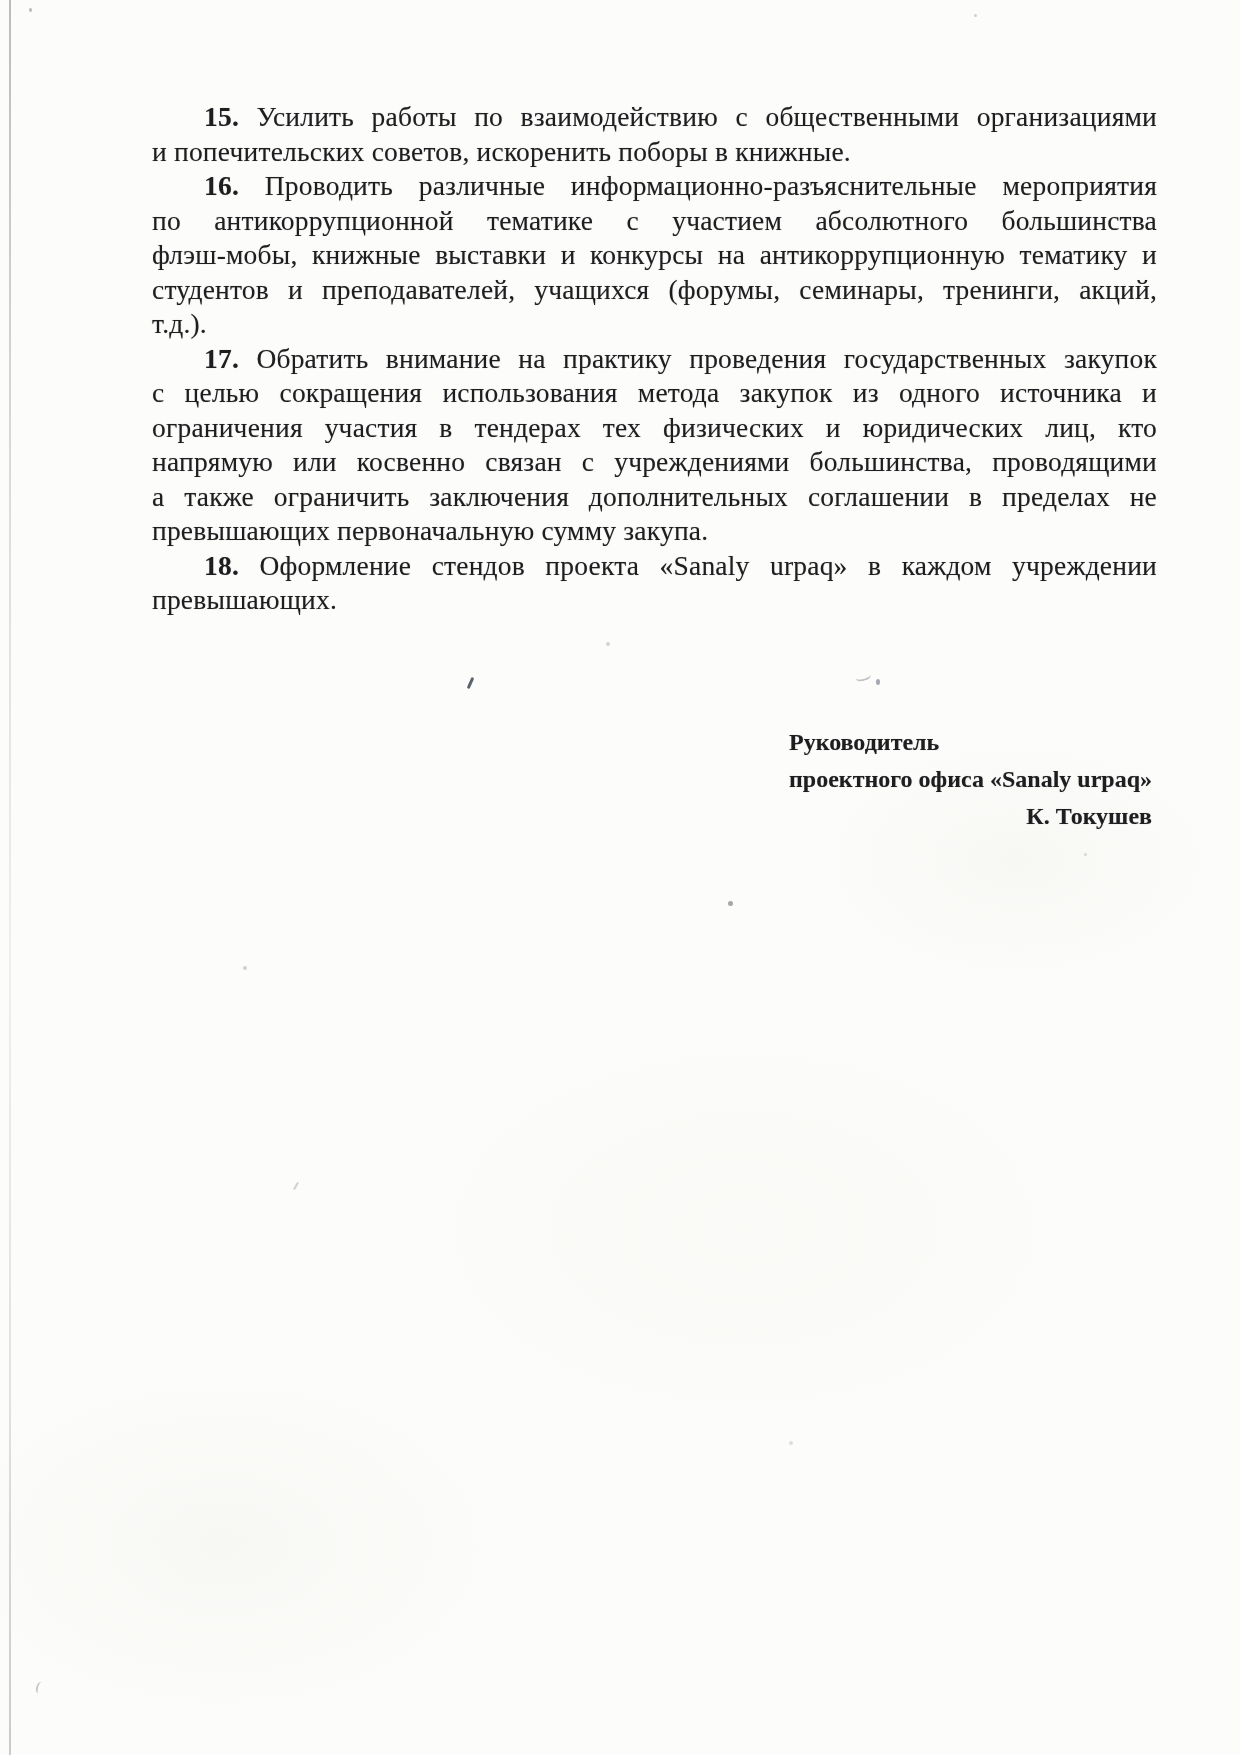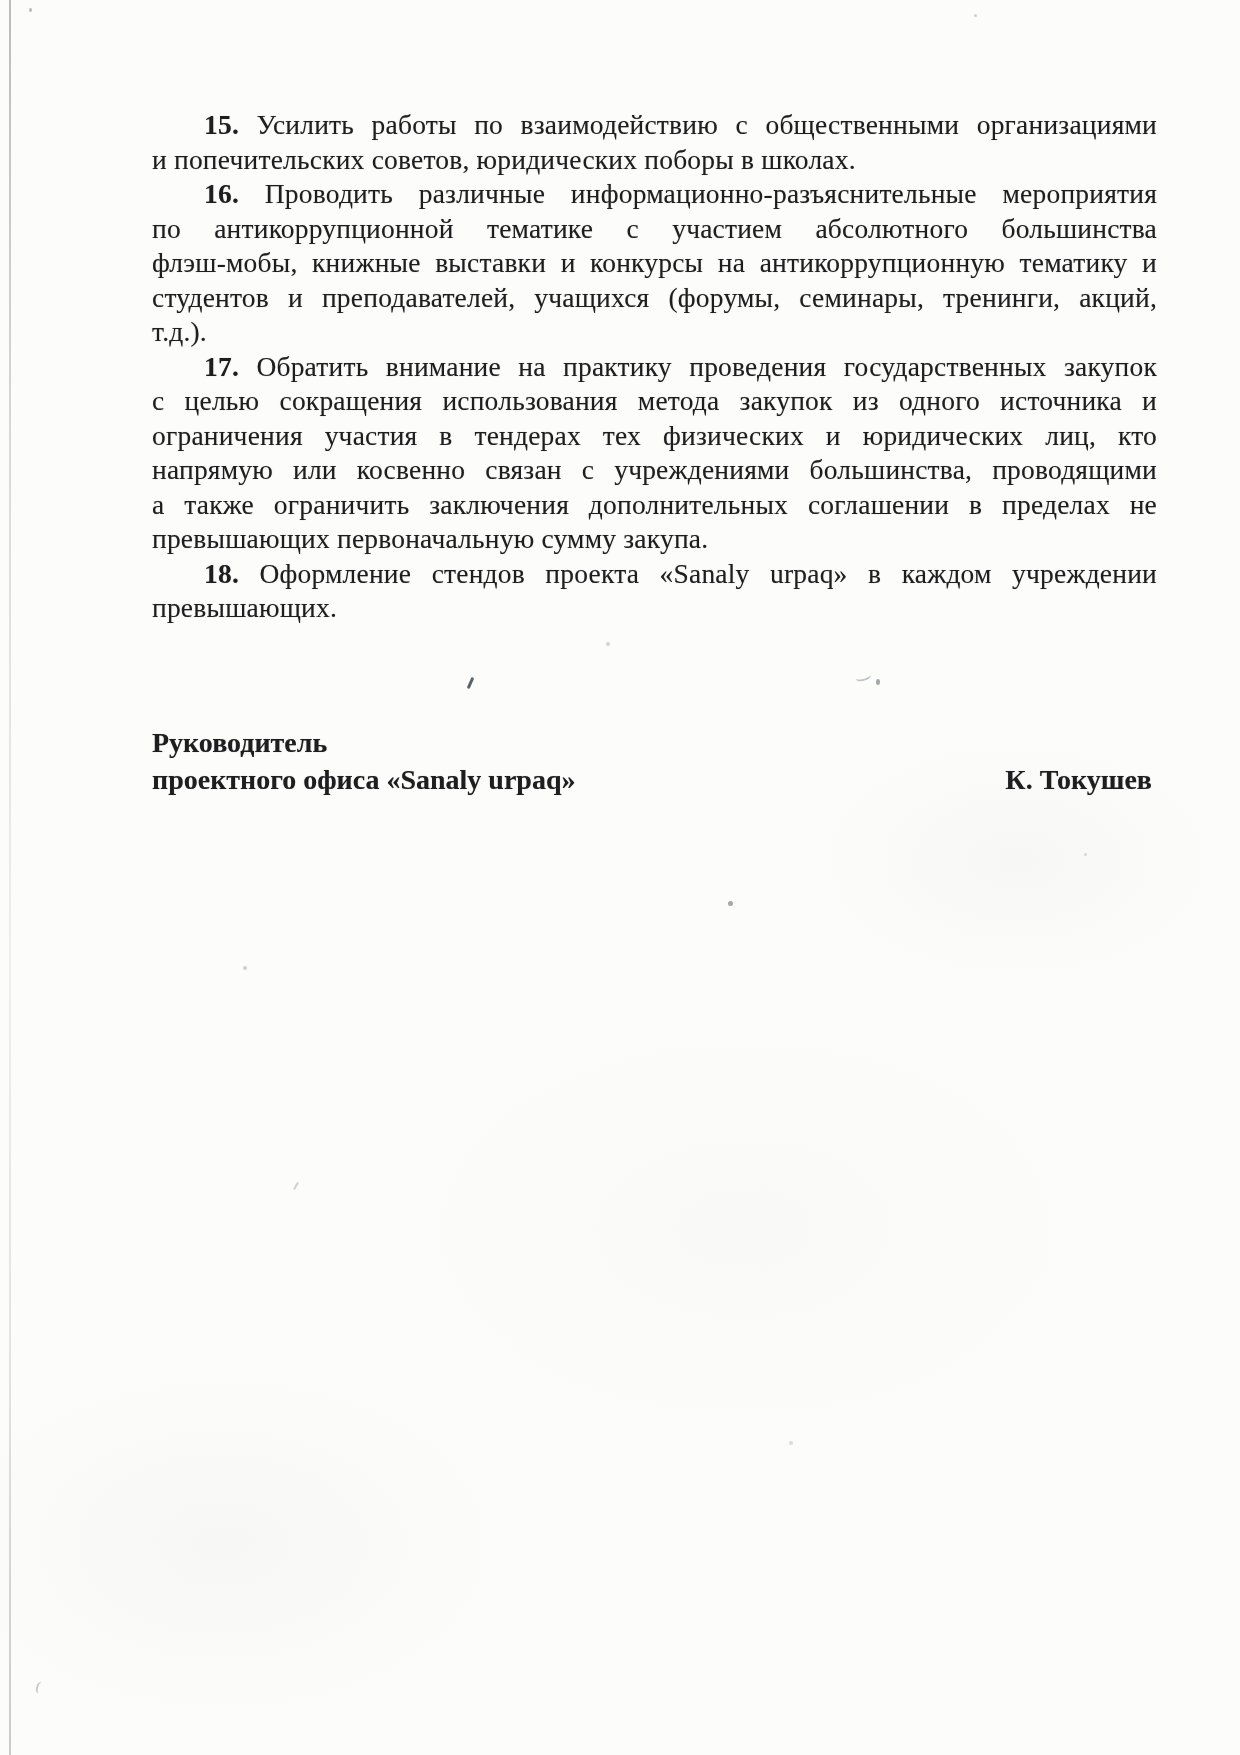--- a/index.html
+++ b/index.html
@@ -30,60 +30,60 @@
       rgba(110,110,110,0.35) 100%);
   }
   .content {
     position: absolute;
     left: 152px; top: 100px;
     width: 1005px;
     font-size: 27.5px;
     line-height: 34.5px;
     letter-spacing: 0.2px;
     text-shadow: 0 0 1px rgba(45,45,48,0.35);
-    margin-top: 8px;
   }
   .line {
     text-align: justify;
     text-align-last: justify;
     white-space: normal;
   }
   .para .line:last-child {
     text-align-last: left;
   }
   .line.first { padding-left: 52px; }
   .pnum { font-weight: bold; }
   .signature {
     position: absolute;
     left: 152px; top: 724px;
     width: 1000px;
     display: flex;
     justify-content: space-between;
     align-items: flex-end;
     font-weight: bold;
-    font-size: 28px;
+    font-size: 24px;
     line-height: 37px;
     text-shadow: 0 0 1px rgba(45,45,48,0.35);
+    flex-direction: column;
   }
   
   .speck { position: absolute; pointer-events: none; }
   .sp-dot { border-radius: 50%; }
 </style>
 </head>
 <body>
 
 <div class="page">
 
   <div class="edge-line"></div>
 
   <div class="content">
 
     <div class="para">
       <div class="line first"><span class="pnum">15.</span><span> Усилить работы по взаимодействию с общественными организациями</span></div>
-      <div class="line">и попечительских советов, юридических поборы в школах.</div>
+      <div class="line">и попечительских советов, искоренить поборы в книжные.</div>
     </div>
 
     <div class="para">
       <div class="line first"><span class="pnum">16.</span><span> Проводить различные информационно-разъяснительные мероприятия</span></div>
       <div class="line">по антикоррупционной тематике с участием абсолютного большинства</div>
       <div class="line">флэш-мобы, книжные выставки и конкурсы на антикоррупционную тематику и</div>
       <div class="line">студентов и преподавателей, учащихся (форумы, семинары, тренинги, акций,</div>
       <div class="line">т.д.).</div>
     </div>
 

